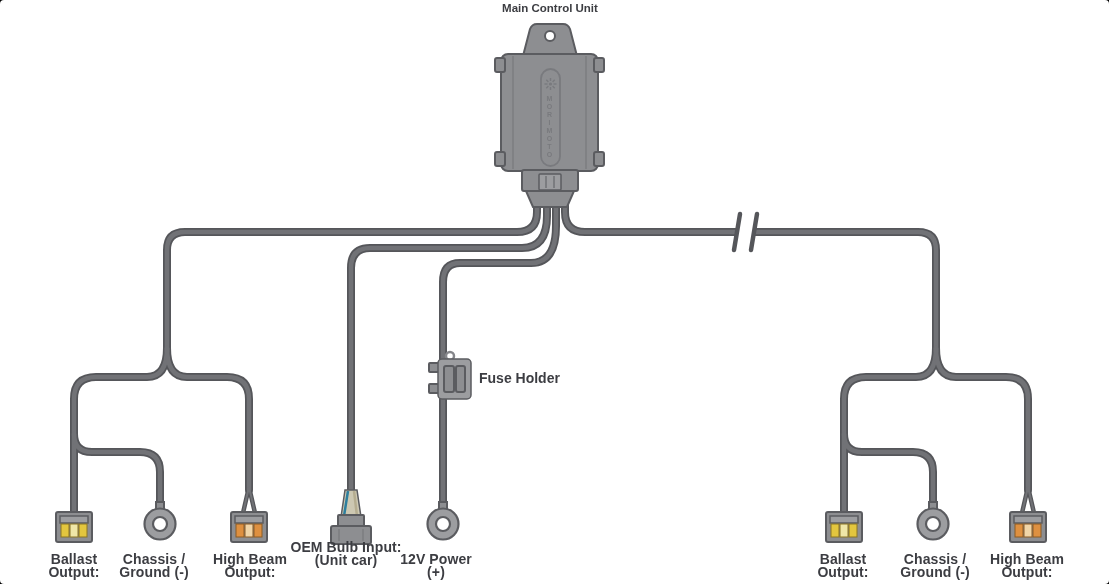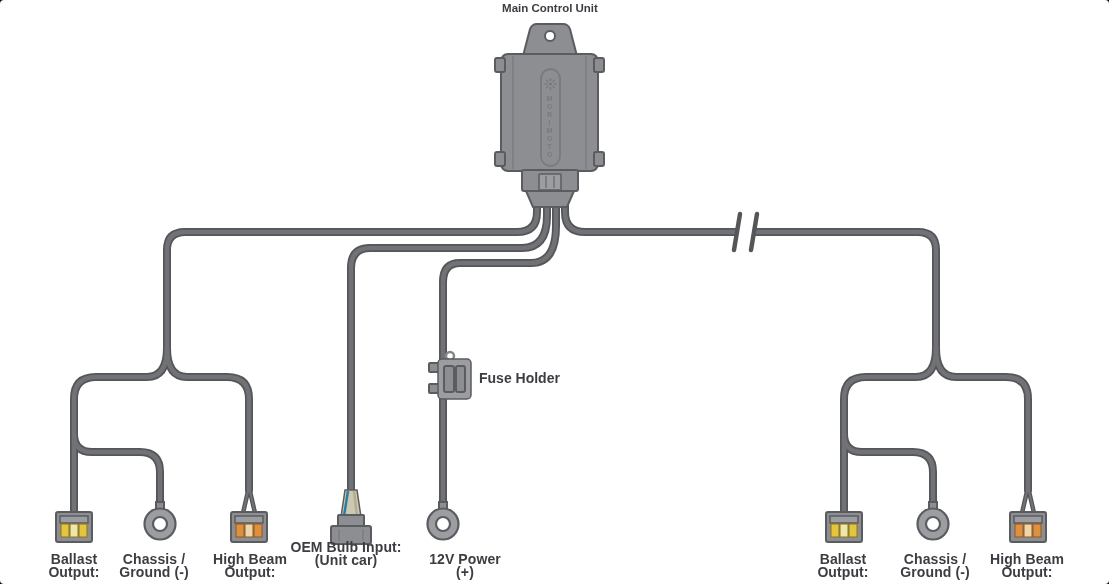--- a/index.html
+++ b/index.html
@@ -205,21 +205,21 @@
     <div>Ground (-)</div>
   </div>
   <div class="lbl" style="left:250px; top:553px;">
     <div>High Beam</div>
     <div>Output:</div>
   </div>
   <div class="lbl" style="left:346px; top:541px;">
     <div>OEM Bulb Input:</div>
     <div>(Unit car)</div>
   </div>
-  <div class="lbl" style="left:465px; top:553px;">
+  <div class="lbl" style="left:436px; top:553px;">
     <div>12V Power</div>
     <div>(+)</div>
   </div>
   <div class="lbl" style="left:843px; top:553px;">
     <div>Ballast</div>
     <div>Output:</div>
   </div>
   <div class="lbl" style="left:935px; top:553px;">
     <div>Chassis /</div>
     <div>Ground (-)</div>

